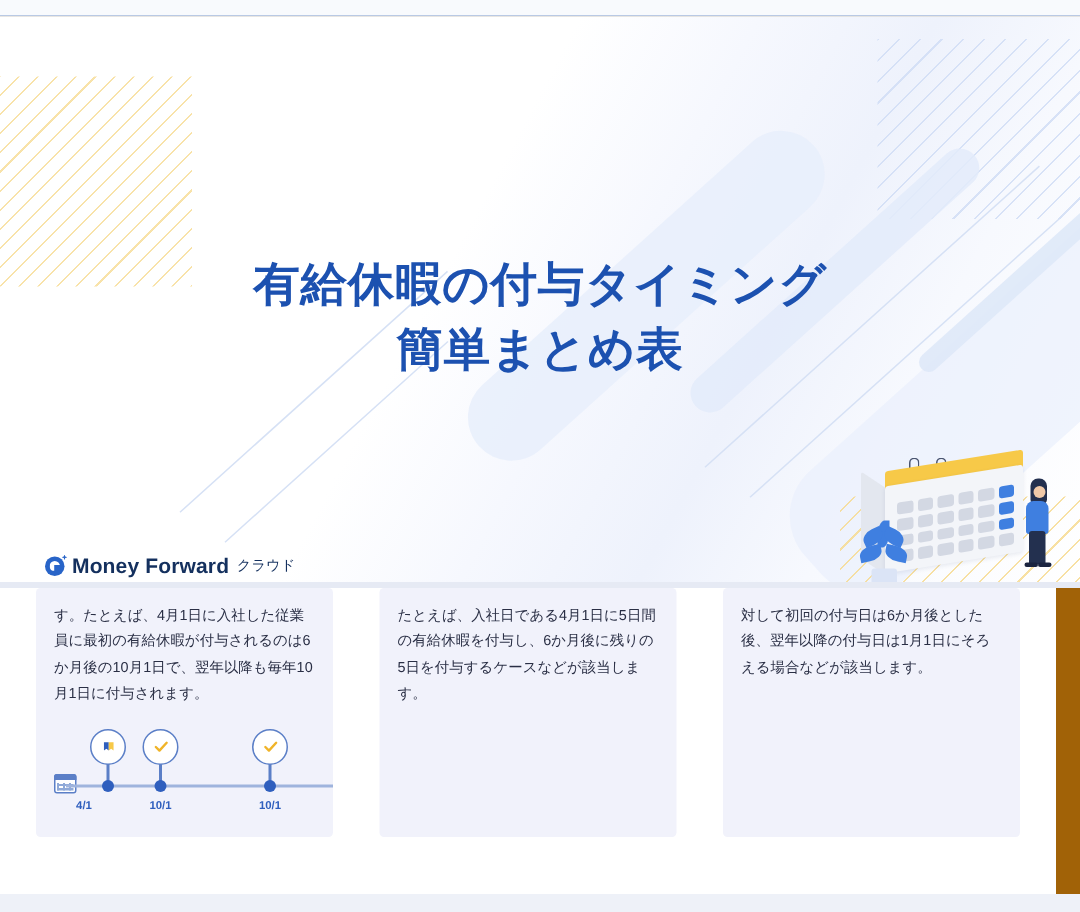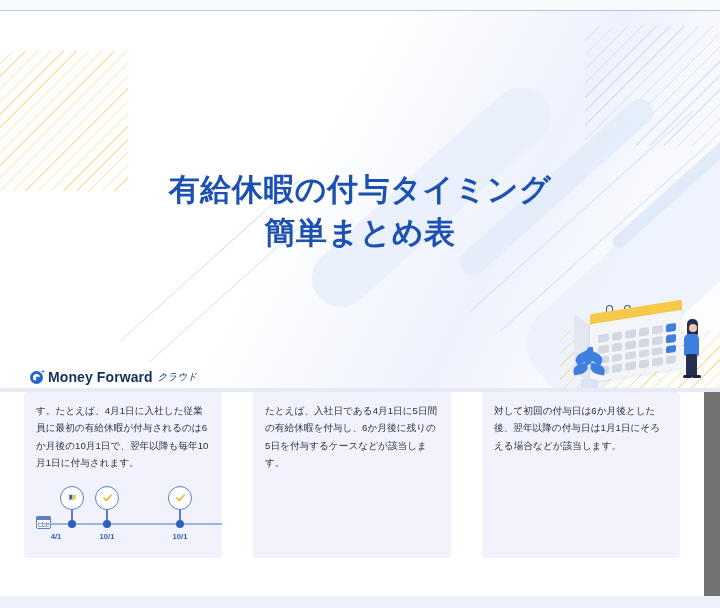--- a/index.html
+++ b/index.html
@@ -3,21 +3,21 @@
 <meta charset="utf-8">
 <style>
   * { box-sizing: border-box; margin: 0; padding: 0; }
   html, body {
     width: 720px; height: 608px;
     font-family: "Liberation Sans", "DejaVu Sans", sans-serif;
     background: #eef1f8;
     overflow: hidden;
   }
 
-  .viewer { position: relative; width: 720px; height: 608px; background: #737373; }
+  .viewer { position: relative; width: 720px; height: 608px; background: #a16207; }
 
   
   .top-strip {
     position: absolute; top: 0; left: 0; width: 720px; height: 11px;
     background: #f8fafd; border-bottom: 1px solid #b9c9e4;
   }
 
   
   .slide-one {
     position: absolute; top: 11px; left: 0; width: 720px; height: 377px;
@@ -69,21 +69,21 @@
   .logo-mark .notch {
     position: absolute; left: 3px; top: 3px; width: 7px; height: 7px;
     border-radius: 50%; background: #ffffff;
     clip-path: polygon(0 0, 100% 0, 100% 45%, 45% 45%, 45% 100%, 0 100%);
   }
   .logo-mark .spark {
     position: absolute; right: -2px; top: -1px; width: 4px; height: 4px;
     background: #2864c8; clip-path: polygon(50% 0,62% 38%,100% 50%,62% 62%,50% 100%,38% 62%,0 50%,38% 38%);
   }
   .logo-text { font-size: 14px; font-weight: bold; color: #14305e; letter-spacing: .1px; }
-  .logo-sub { font-size: 9.5px; color: #14305e; letter-spacing: .1px; font-style: italic; }
+  .logo-sub { font-size: 9.5px; color: #14305e; letter-spacing: .1px; }
 
   
   .illus { position: absolute; left: 572px; top: 288px; width: 148px; height: 98px; }
   .cal-base {
     position: absolute; left: 18px; top: 18px; width: 92px; height: 58px;
     background: #f3f5f9; transform: skewY(-9deg); border-radius: 2px;
     box-shadow: 0 1px 3px rgba(40,60,110,.10);
   }
   .cal-top {
     position: absolute; left: 18px; top: 8px; width: 92px; height: 13px;

